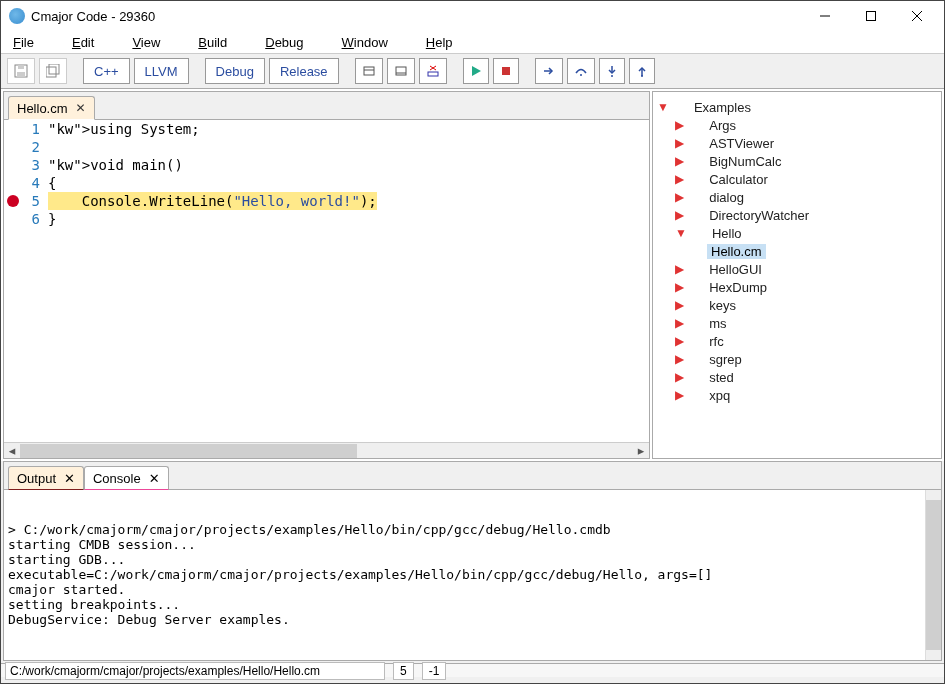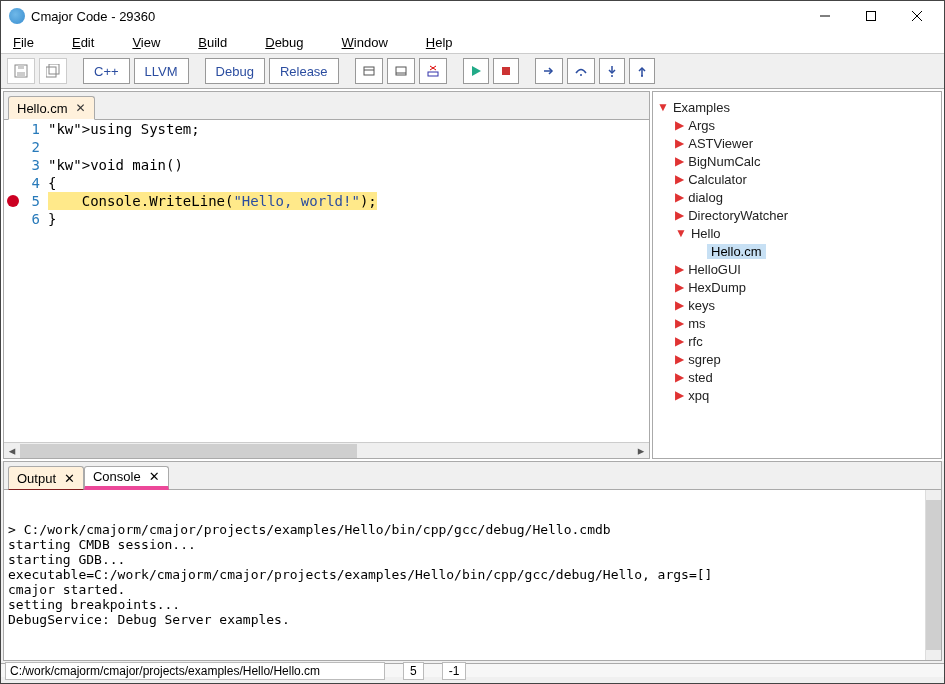--- a/index.html
+++ b/index.html
@@ -132,21 +132,21 @@
     margin:2px 2px 2px 0;
     border:1px solid #aaa;
     background:#fff;
     padding:6px 4px;
     overflow:hidden;
   }
   .tree-row { display:flex; align-items:center; height:18px; }
   .tri { display:inline-block; font-size:12px; margin-right:4px;}
   .tri.down { color:#e03333; }
   .tri.right { color:#e03333; }
-  .leaf { color:#222; }
+  .leaf { color:#222;margin-left:21px; }
   .selected { background:#c7e0f4; padding:0 4px; }
   
   .bottom {
     height:200px;
     border:1px solid #aaa;
     margin:0 2px 2px 2px;
     background:#fff;
     display:flex; flex-direction:column;
   }
   .btabs {
@@ -160,21 +160,21 @@
   .btab {
     height:24px;
     padding:0 8px;
     border:1px solid #aaa;
     display:flex; align-items:center; gap:8px;
     border-radius:3px 3px 0 0;
     position:relative;
     top:1px;
   }
   .btab.active { background:#fff1dc; border-bottom:1px solid #7f1d1d; }
-  .btab.inactive { background:#fff; border-bottom:4px solid #ec4899; }
+  .btab.inactive { background:#fff; border-bottom:1px solid #ec4899; }
   .out-body {
     flex:1;
     font-family: Consolas, monospace;
     font-size:13px;
     color:#000;
     padding:2px 4px;
     overflow:hidden;
     position:relative;
     white-space:pre;
   }
@@ -187,21 +187,21 @@
   }
   
   .statusbar {
     height:14px;
     border-top:1px solid #aaa;
     background:#f7f7f7;
     display:flex;
     align-items:center;
     padding:0 4px;
     font-size:12px;
-    gap:18px;
+    gap:8px;
   }
   .statusbar .path {
     flex:0 0 380px;
     border:1px solid #bbb;
     padding:1px 4px;
     background:#fff;
     white-space:nowrap; overflow:hidden;
   }
   .statusbar .cell {
     border:1px solid #bbb;

